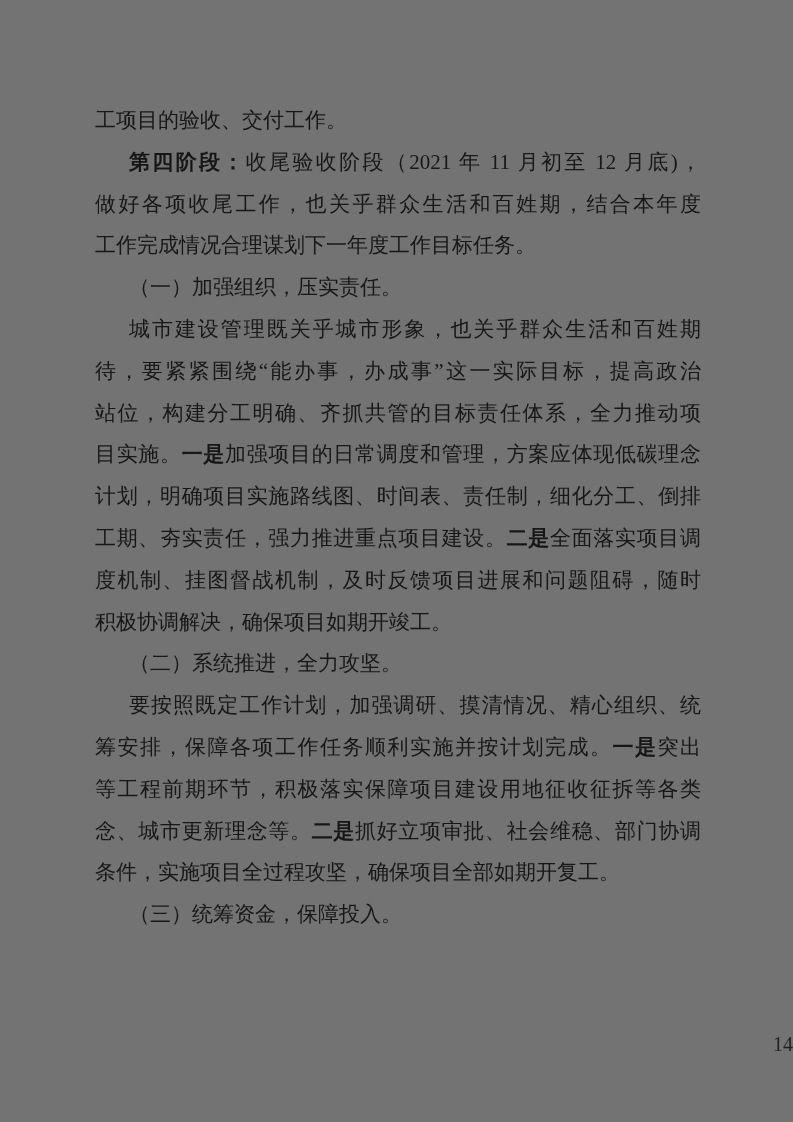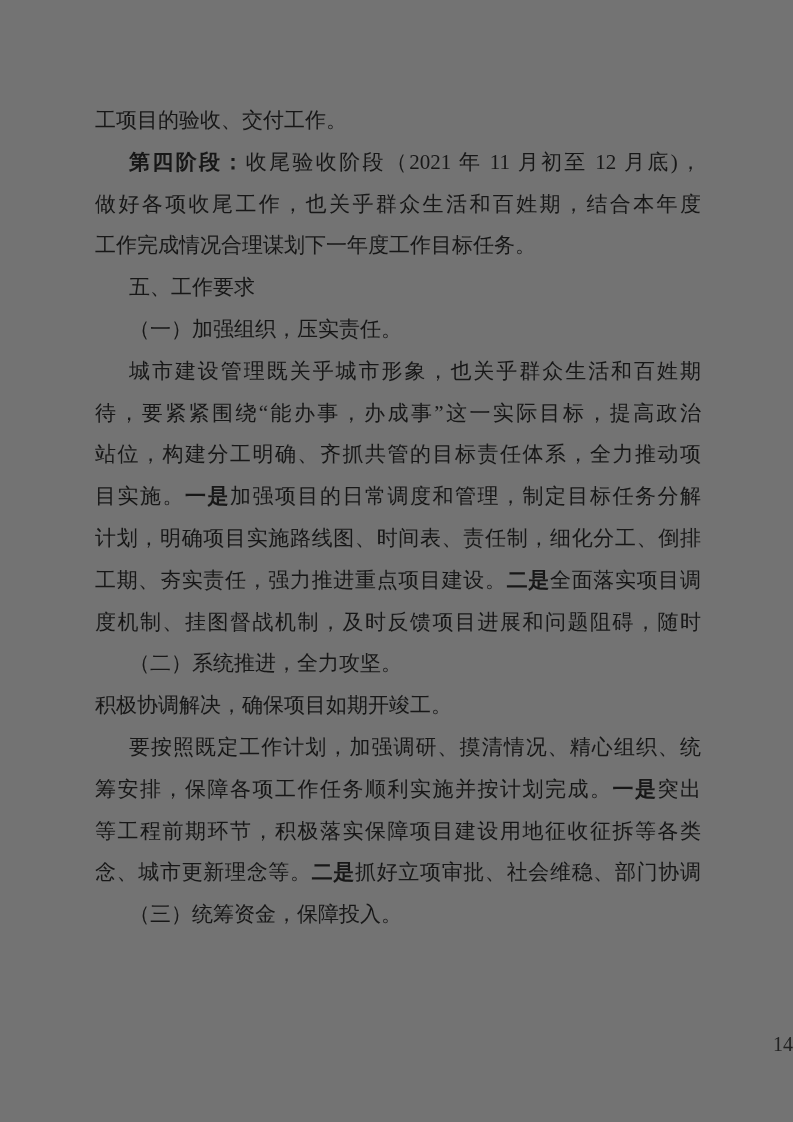--- a/index.html
+++ b/index.html
@@ -59,50 +59,50 @@
   <div class="doc-body">
 
     <div class="line el"><span>工项目的验收、交付工作。</span></div>
 
     <div class="line jl ind"><span class="bold">第四阶段：</span><span>收尾验收阶段（2021 年 11 月初至 12 月底)，</span></div>
 
     <div class="line jl"><span>做好各项收尾工作，也关乎群众生活和百姓期，结合本年度</span></div>
 
     <div class="line el"><span>工作完成情况合理谋划下一年度工作目标任务。</span></div>
 
-    <div class="line el ind"><span>五、工作要求</span></div>
 
     <div class="line el ind"><span>（一）加强组织，压实责任。</span></div>
 
     <div class="line jl ind"><span>城市建设管理既关乎城市形象，也关乎群众生活和百姓期</span></div>
 
     <div class="line jl"><span>待，要紧紧围绕“能办事，办成事”这一实际目标，提高政治</span></div>
 
     <div class="line jl"><span>站位，构建分工明确、齐抓共管的目标责任体系，全力推动项</span></div>
 
-    <div class="line jl"><span>目实施。</span><span class="bold">一是</span><span>加强项目的日常调度和管理，制定目标任务分解</span></div>
+    <div class="line jl"><span>目实施。</span><span class="bold">一是</span><span>加强项目的日常调度和管理，方案应体现低碳理念</span></div>
 
     <div class="line jl"><span>计划，明确项目实施路线图、时间表、责任制，细化分工、倒排</span></div>
 
     <div class="line jl"><span>工期、夯实责任，强力推进重点项目建设。</span><span class="bold">二是</span><span>全面落实项目调</span></div>
 
     <div class="line jl"><span>度机制、挂图督战机制，及时反馈项目进展和问题阻碍，随时</span></div>
 
+    <div class="line el"><span>积极协调解决，确保项目如期开竣工。</span></div>
+
     <div class="line el ind"><span>（二）系统推进，全力攻坚。</span></div>
-
-    <div class="line el"><span>积极协调解决，确保项目如期开竣工。</span></div>
 
     <div class="line jl ind"><span>要按照既定工作计划，加强调研、摸清情况、精心组织、统</span></div>
 
     <div class="line jl"><span>筹安排，保障各项工作任务顺利实施并按计划完成。</span><span class="bold">一是</span><span>突出</span></div>
 
 
     <div class="line jl"><span>等工程前期环节，积极落实保障项目建设用地征收征拆等各类</span></div>
 
     <div class="line jl"><span>念、城市更新理念等。</span><span class="bold">二是</span><span>抓好立项审批、社会维稳、部门协调</span></div>
 
+    <div class="line el"><span>条件，实施项目全过程攻坚，确保项目全部如期开复工。</span></div>
 
     <div class="line el ind"><span>（三）统筹资金，保障投入。</span></div>
 
   </div>
 
   <div class="page-number">14</div>
 </div>
 
 </body></html>

